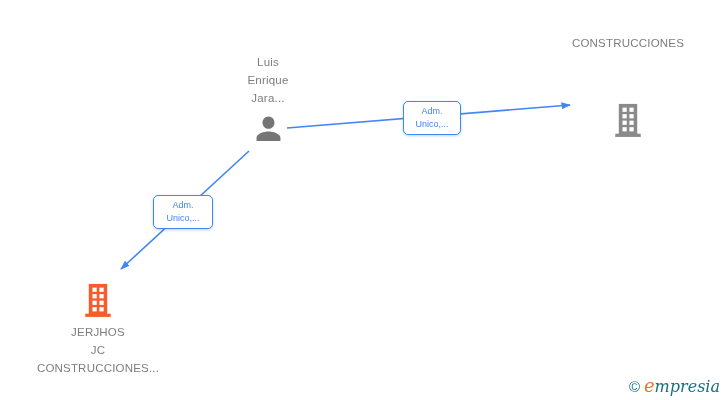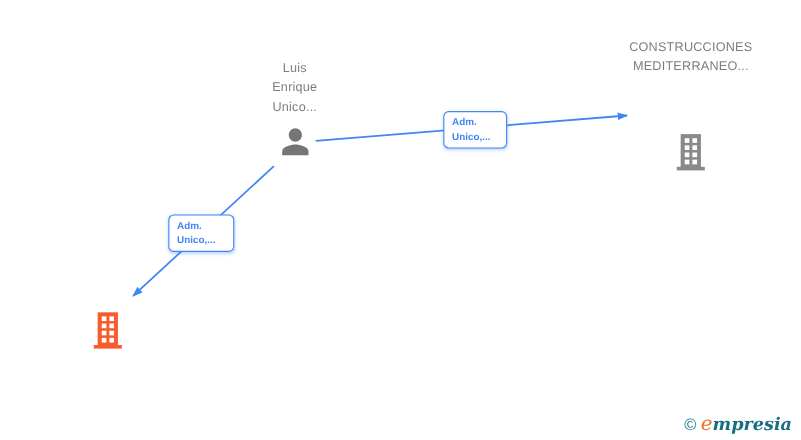--- a/index.html
+++ b/index.html
@@ -38,24 +38,23 @@
   .edge-label {
     position: absolute;
     z-index: 3;
     background: #ffffff;
     border: 1px solid #4285f4;
     border-radius: 5px;
     box-shadow: 0 1px 3px rgba(66,133,244,0.35);
     color: #4285f4;
     font-size: 9px;
     line-height: 13px;
-    text-align: left;
+    text-align: center;
     padding: 3px 7px;
     cursor: pointer;
-    font-weight: bold;
   }
   #logo {
     position: absolute;
     right: 8px;
     bottom: 4px;
     z-index: 2;
     display: flex;
     align-items: baseline;
     cursor: pointer;
     font-family: "DejaVu Serif", serif;
@@ -69,21 +68,21 @@
   #logo .brand-e {
     color: #f0712c;
     font-size: 18px;
     font-style: italic;
     font-weight: 500;
   }
   #logo .brand-rest {
     color: #186f80;
     font-size: 16px;
     font-style: italic;
-    font-weight: 700;
+    font-weight: 400;
   }
 </style>
 </head>
 <body>
 
 <div id="canvas">
 
   <svg id="edges-svg">
     <defs>
       <marker id="arrow" markerWidth="11" markerHeight="9" refX="8.5" refY="3.5" orient="auto" markerUnits="userSpaceOnUse">
@@ -91,33 +90,32 @@
       </marker>
     </defs>
     <line x1="287" y1="128" x2="570" y2="105" stroke="#4285f4" stroke-width="1.6" marker-end="url(#arrow)"></line>
     <line x1="249" y1="151" x2="121" y2="269" stroke="#4285f4" stroke-width="1.6" marker-end="url(#arrow)"></line>
   </svg>
 
   <div class="node" style="left:208px; top:53px; width:120px;text-align:center;">
     <div class="node-label">
       <div>Luis</div>
       <div>Enrique</div>
-      <div>Unico...</div>
+      <div>Jara...</div>
     </div>
     <div class="icon-wrap person-icon" style="margin-top:4px;">
       <svg width="35" height="35" viewBox="0 0 24 24" fill="#757575">
         <path d="M12 12.2c2.3 0 4.1-1.9 4.1-4.2S14.3 3.8 12 3.8 7.9 5.7 7.9 8s1.8 4.2 4.1 4.2zm0 1.8c-2.8 0-8.2 1.4-8.2 4.2v2.4h16.4v-2.4c0-2.8-5.4-4.2-8.2-4.2z"></path>
       </svg>
     </div>
   </div>
 
   <div class="node" style="left:541px; top:34px; width:174px;gap:45px;">
     <div class="node-label">
       <div>CONSTRUCCIONES</div>
-      <div>MEDITERRANEO...</div>
     </div>
     <div class="icon-wrap" style="margin-top:4px; color:#8a8a8a;">
       <svg width="34" height="37" viewBox="0 0 24 26">
         <rect x="5.5" y="2" width="13" height="21.5" fill="currentColor"></rect>
         <rect x="3" y="23" width="18" height="2.3" fill="currentColor"></rect>
         <g fill="#ffffff">
           <rect x="8.1" y="4.6" width="3" height="3"></rect>
             <rect x="13" y="4.6" width="3" height="3"></rect>
           <rect x="8.1" y="9.2" width="3" height="3"></rect>
             <rect x="13" y="9.2" width="3" height="3"></rect>
@@ -140,20 +138,25 @@
             <rect x="13" y="4.6" width="3" height="3"></rect>
           <rect x="8.1" y="9.2" width="3" height="3"></rect>
             <rect x="13" y="9.2" width="3" height="3"></rect>
           <rect x="8.1" y="13.8" width="3" height="3"></rect>
             <rect x="13" y="13.8" width="3" height="3"></rect>
           <rect x="8.1" y="18.4" width="3" height="3"></rect>
             <rect x="13" y="18.4" width="3" height="3"></rect>
         </g>
       </svg>
     </div>
+    <div class="node-label">
+      <div>JERJHOS</div>
+      <div>JC</div>
+      <div>CONSTRUCCIONES...</div>
+    </div>
   </div>
 
   <div class="edge-label" style="left:403px; top:101px; width:42px;">
     <div>Adm.</div>
     <div>Unico,...</div>
   </div>
 
   <div class="edge-label" style="left:153px; top:195px; width:44px;">
     <div>Adm.</div>
     <div>Unico,...</div>

